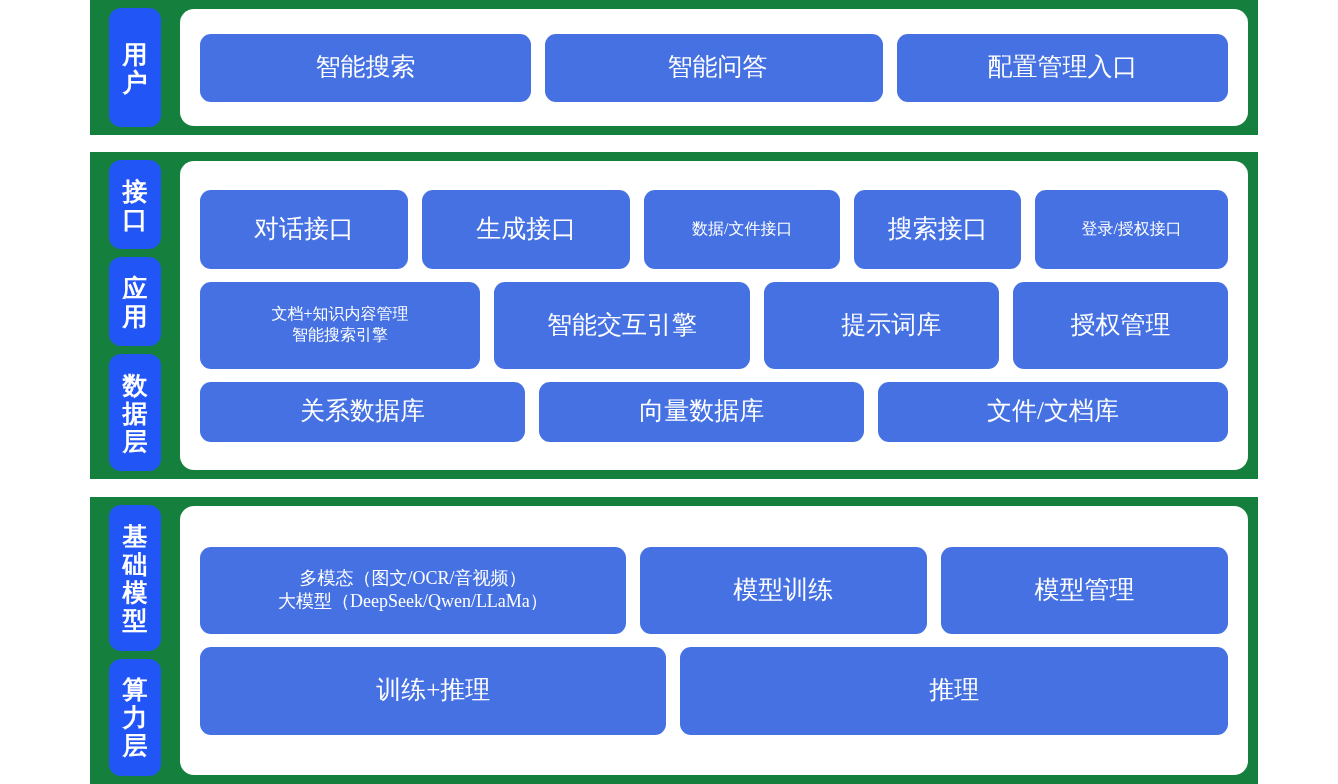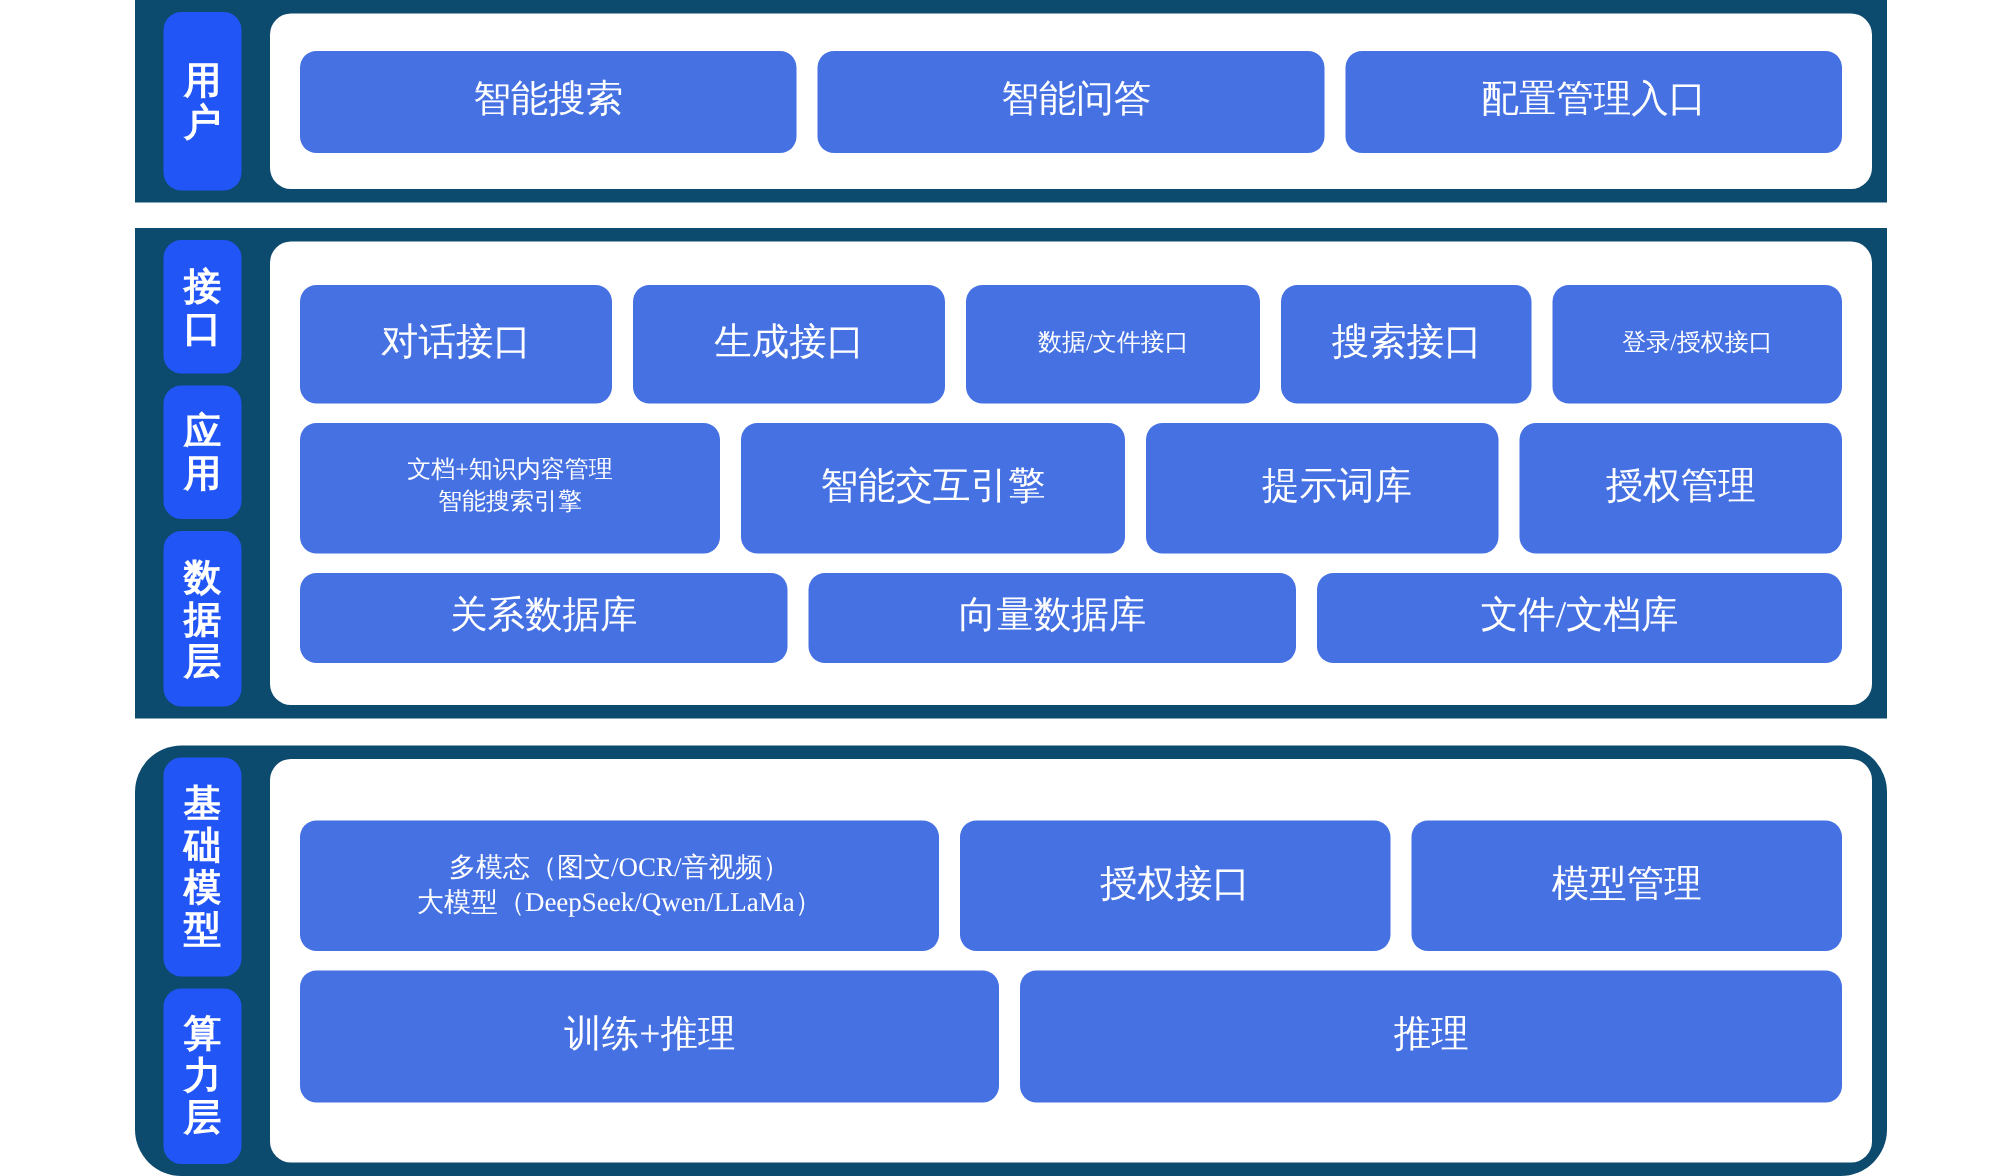--- a/index.html
+++ b/index.html
@@ -5,26 +5,26 @@
   html,body{margin:0;padding:0;background:#ffffff;}
   body{
     width:1338px;height:784px;overflow:hidden;
     font-family:"Liberation Sans","DejaVu Sans",sans-serif;
   }
   .canvas{position:relative;width:1338px;height:784px;background:#ffffff;}
 
   
   .band{
     position:absolute;left:90px;width:1168px;
-    background:#0c4a6e;
+    background:#15803d;
     display:flex;flex-direction:row;align-items:stretch;
   }
   .band-1{top:0px;height:135px;}
   .band-2{top:152px;height:327px;}
-  .band-3{top:497px;height:287px;border-radius:31px;}
+  .band-3{top:497px;height:287px;}
 
   
   .label-col{
     width:90px;flex:0 0 90px;
     display:flex;flex-direction:column;align-items:center;
     padding:8px 0;box-sizing:border-box;gap:8px;
   }
   .vlabel{
     background:#2255f5;color:#ffffff;border-radius:12px;
     width:52px;flex:1 1 auto;
@@ -137,21 +137,21 @@
       </div>
       <div class="vlabel">
         <span>算力层</span>
       </div>
     </div>
     <div class="panel">
 
       <div class="row r-model">
         <div class="box tiny" style="flex:1.30 1 0;">多模态（图文/OCR/音视频）
 大模型（DeepSeek/Qwen/LLaMa）</div>
-        <div class="box" style="flex:0.86 1 0;">授权接口</div>
+        <div class="box" style="flex:0.86 1 0;">模型训练</div>
         <div class="box" style="flex:0.86 1 0;">模型管理</div>
       </div>
 
       <div class="row r-compute">
         <div class="box" style="flex:1 1 0;">训练+推理</div>
         <div class="box" style="flex:1.18 1 0;">推理</div>
       </div>
 
     </div>
   </div>

